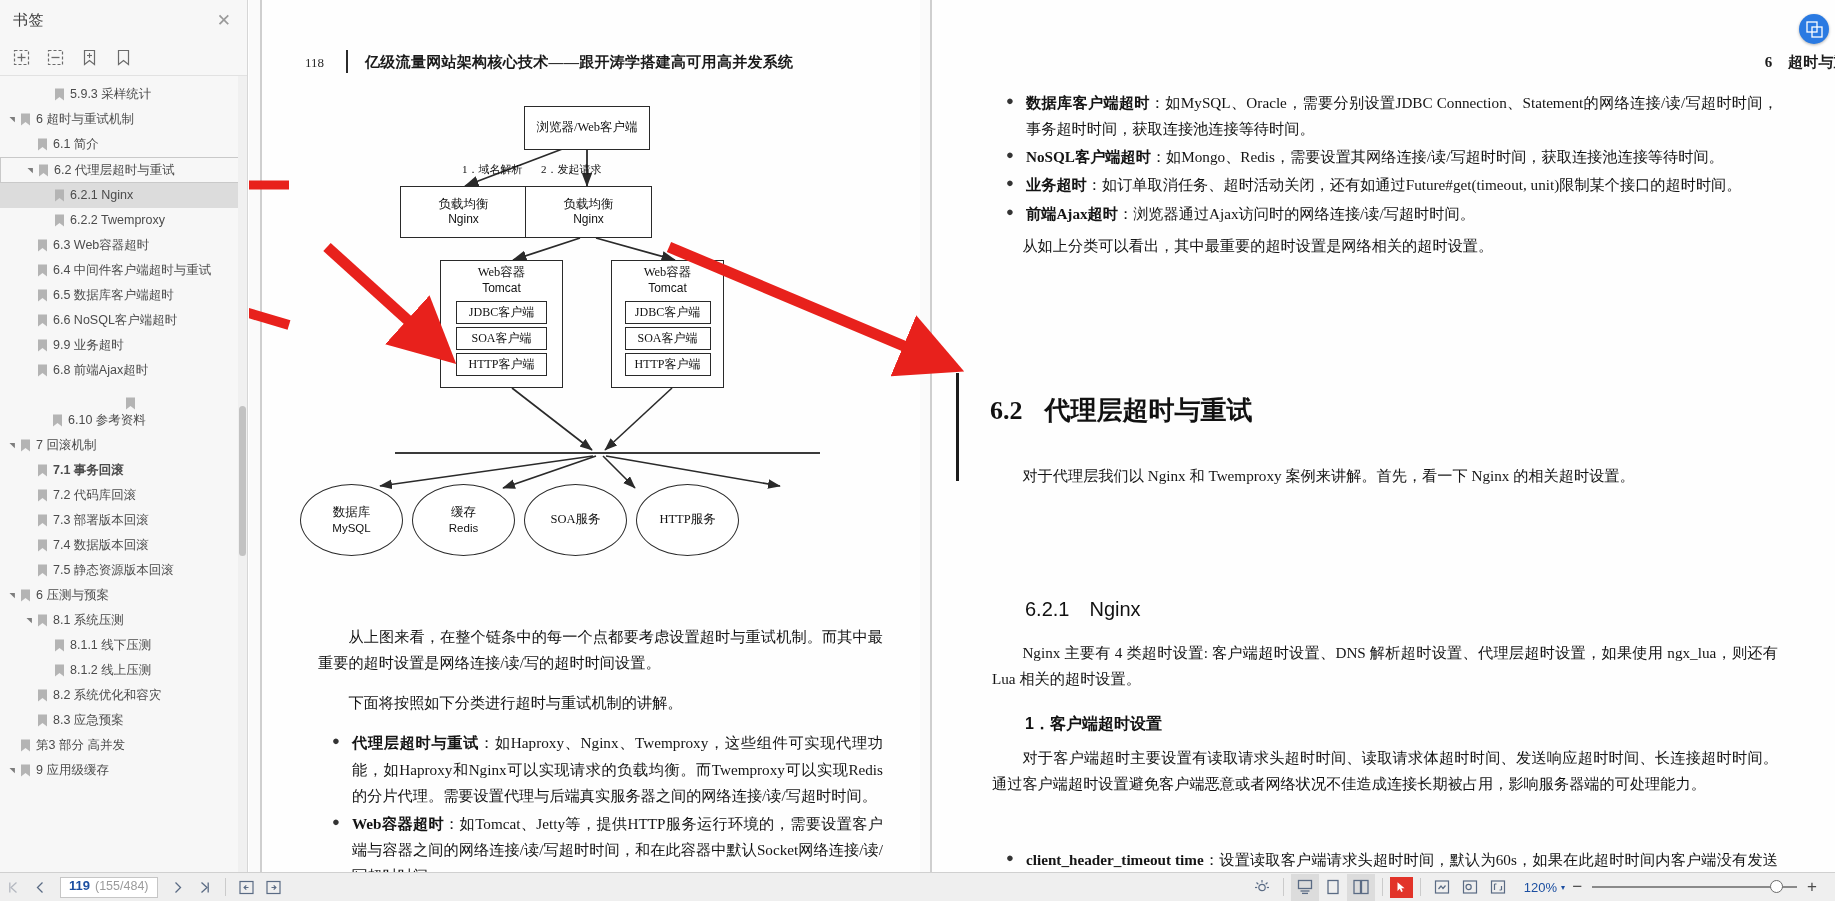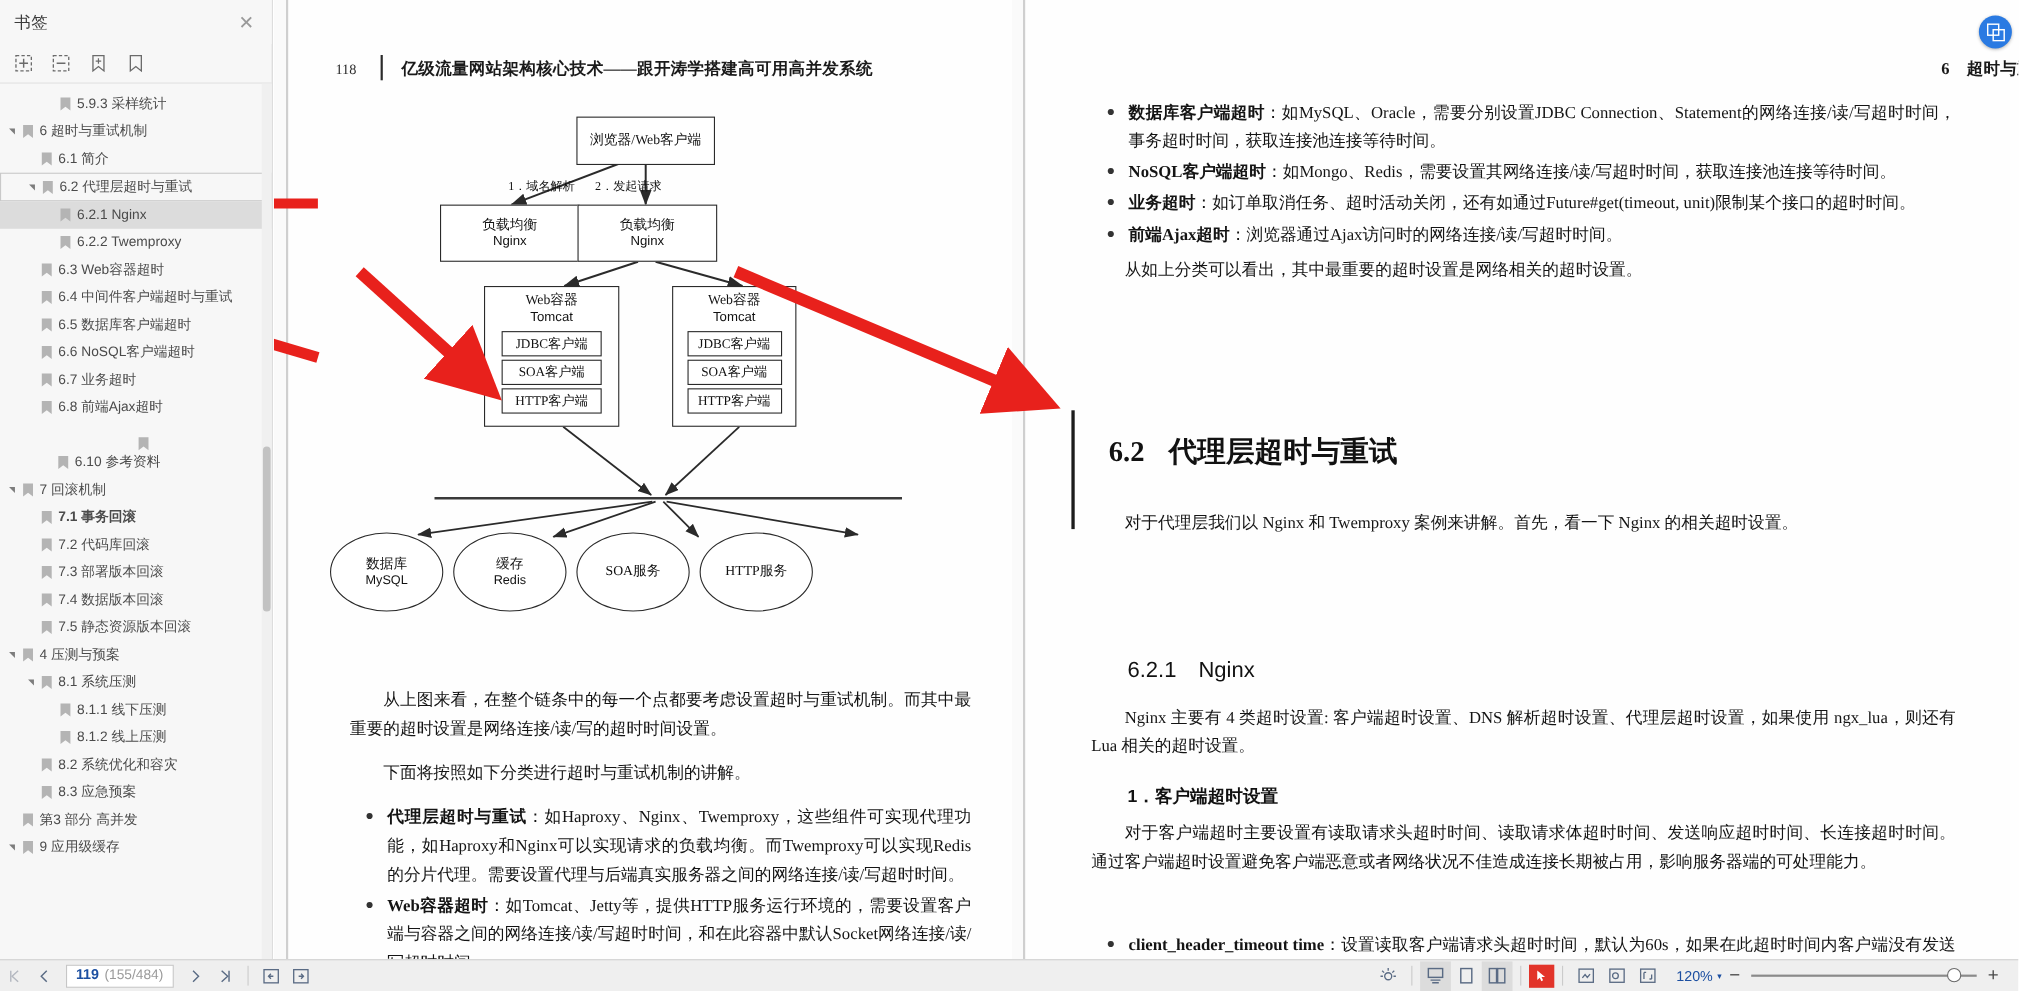--- a/index.html
+++ b/index.html
@@ -341,21 +341,21 @@
           </span>
           <span class="bm-label">6.6 NoSQL客户端超时</span>
         </div>
         <div class="bm-row" style="padding-left: 22px;">
           <span class="bm-caret"></span>
           <span class="bm-icon">
             <svg width="11" height="13" viewBox="0 0 11 13">
               <path d="M1 0.6h9v11.8l-4.5-3.4L1 12.4z" fill="#b4b4b4"></path>
             </svg>
           </span>
-          <span class="bm-label">6.7 业务超时</span>
+          <span class="bm-label">9.9 业务超时</span>
         </div>
         <div class="bm-row" style="padding-left: 22px;">
           <span class="bm-caret"></span>
           <span class="bm-icon">
             <svg width="11" height="13" viewBox="0 0 11 13">
               <path d="M1 0.6h9v11.8l-4.5-3.4L1 12.4z" fill="#b4b4b4"></path>
             </svg>
           </span>
           <span class="bm-label">6.8 前端Ajax超时</span>
         </div>
@@ -431,21 +431,21 @@
           </span>
           <span class="bm-label">7.5 静态资源版本回滚</span>
         </div>
         <div class="bm-row" style="padding-left: 5px;">
           <span class="bm-caret" style="font-size: 7px; transform: rotate(-90deg);">◢</span>
           <span class="bm-icon">
             <svg width="11" height="13" viewBox="0 0 11 13">
               <path d="M1 0.6h9v11.8l-4.5-3.4L1 12.4z" fill="#b4b4b4"></path>
             </svg>
           </span>
-          <span class="bm-label">4  压测与预案</span>
+          <span class="bm-label">6  压测与预案</span>
         </div>
         <div class="bm-row" style="padding-left: 22px;">
           <span class="bm-caret" style="font-size: 7px; transform: rotate(-90deg);">◢</span>
           <span class="bm-icon">
             <svg width="11" height="13" viewBox="0 0 11 13">
               <path d="M1 0.6h9v11.8l-4.5-3.4L1 12.4z" fill="#b4b4b4"></path>
             </svg>
           </span>
           <span class="bm-label">8.1 系统压测</span>
         </div>
@@ -632,21 +632,21 @@
           <span class="bullet-dot">●</span>
           <span class="bullet-body"><span class="b">业务超时</span><span>：</span><span>如订单取消任务、超时活动关闭，还有如通过Future#get(timeout, unit)限制某个接口的超时时间。</span></span>
         </div>
         <div class="bullet-row">
           <span class="bullet-dot">●</span>
           <span class="bullet-body"><span class="b">前端Ajax超时</span><span>：</span><span>浏览器通过Ajax访问时的网络连接/读/写超时时间。</span></span>
         </div>
         <div class="para-indent" style="margin-top:6px">从如上分类可以看出，其中最重要的超时设置是网络相关的超时设置。</div>
       </div>
 
-      <div style="position:absolute; left:44px; top:373px; width:800px;">
+      <div style="position:absolute; left:26px; top:373px; width:800px;">
         <div id="sec62-rule"></div>
         <h2 class="sec" style="margin-left:34px; padding-top:20px">
           <span class="num">6.2</span>
           <span>代理层超时与重试</span>
         </h2>
       </div>
 
       <div class="bodytext para-indent" style="left:62px; top:463px; width:786px;">对于代理层我们以 Nginx 和 Twemproxy 案例来讲解。首先，看一下 Nginx 的相关超时设置。</div>
 
       <h3 class="sub" style="position:absolute; left:95px; top:598px;">

